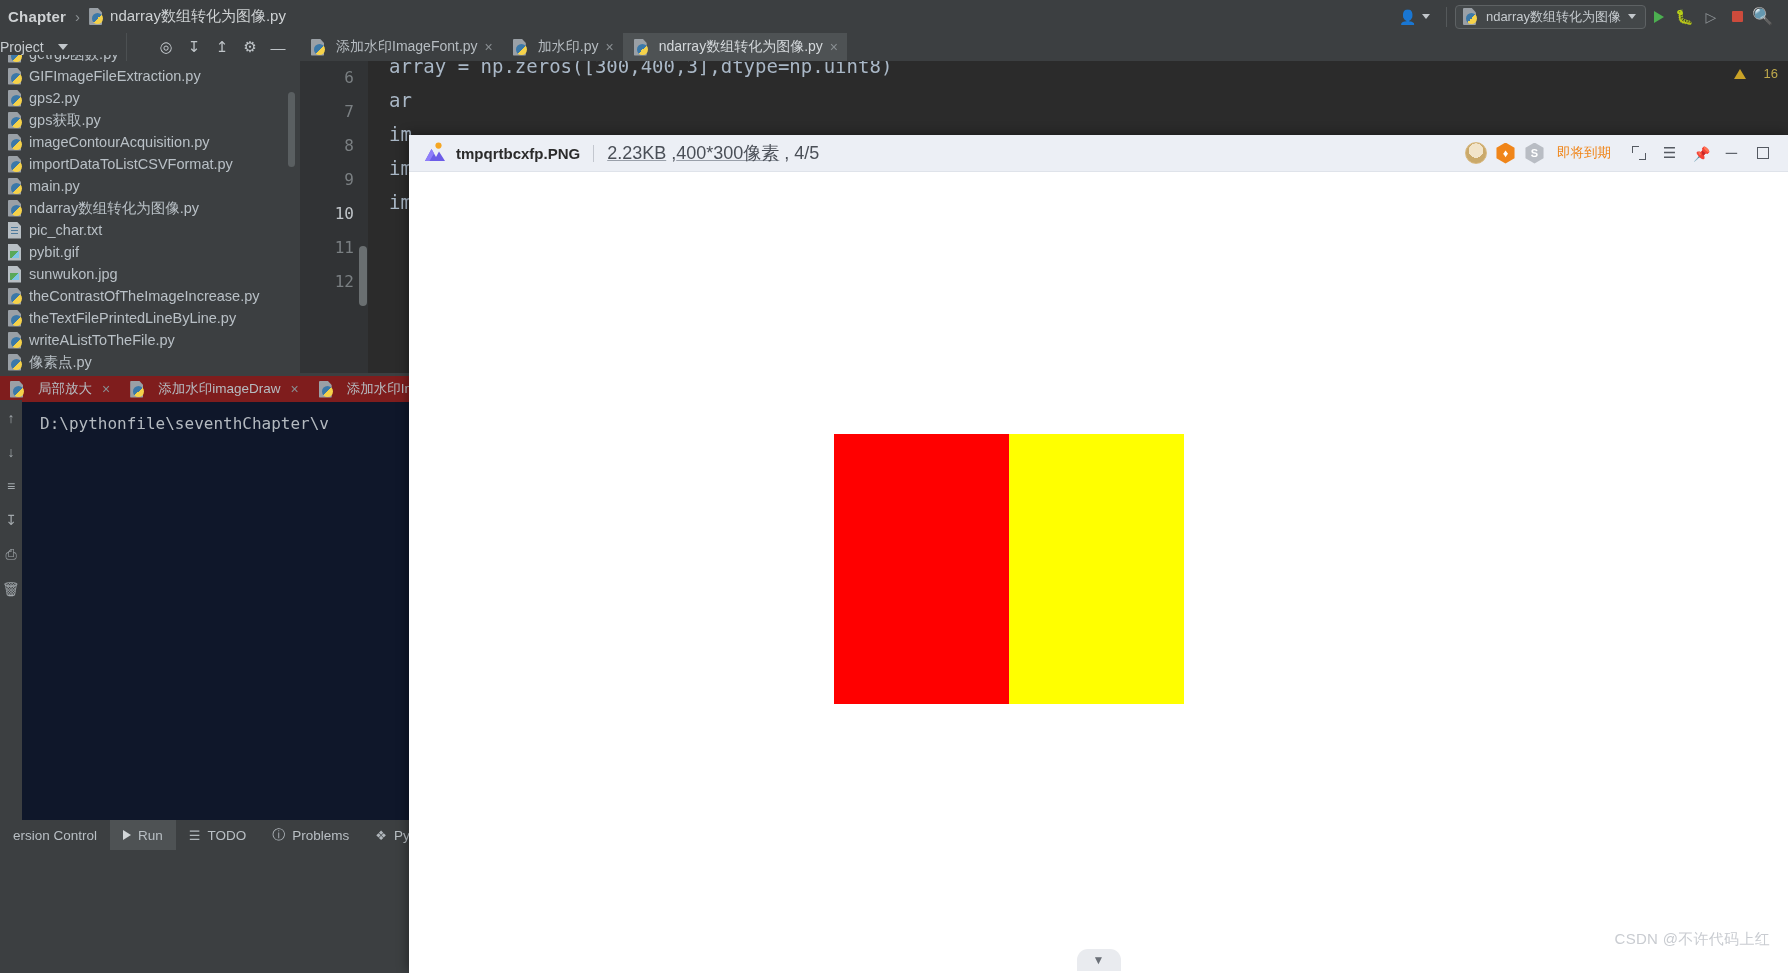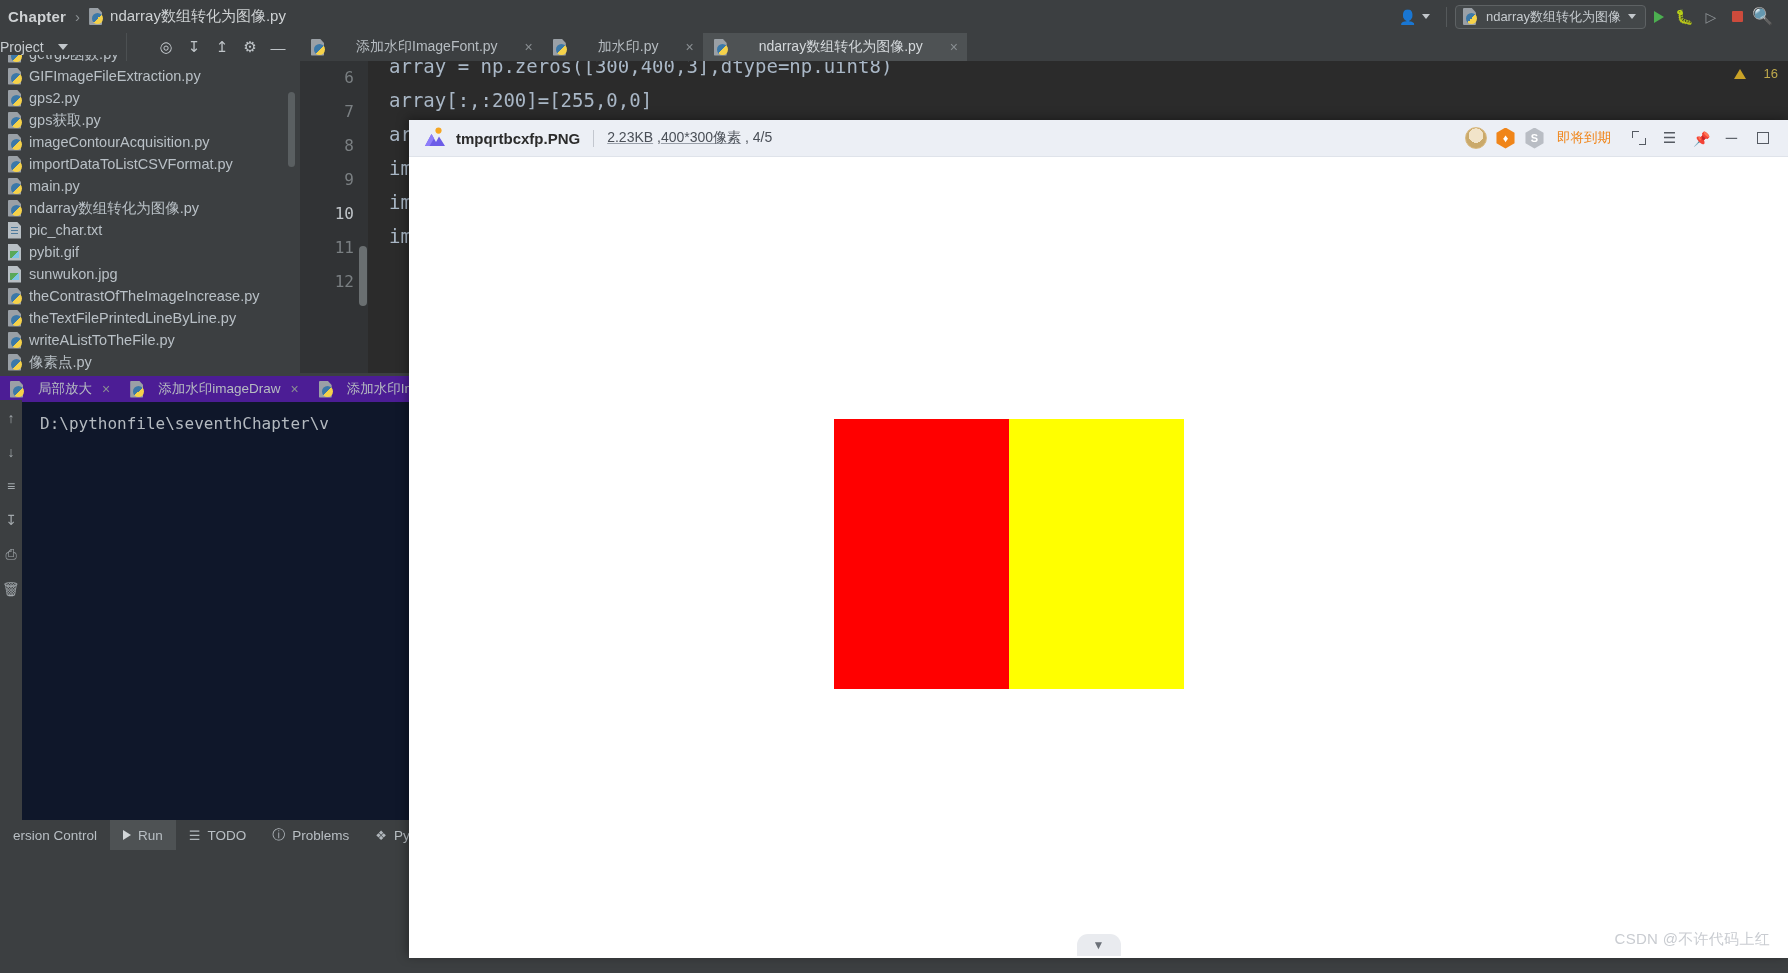--- a/index.html
+++ b/index.html
@@ -141,21 +141,21 @@
     position: absolute; left: 288px; top: 92px; width: 7px; height: 75px;
     background: #5a5f61; border-radius: 4px;
   }
 
   
   .tabbar {
     position: absolute; left: 300px; top: 33px; width: 1488px; height: 28px;
     display: flex; align-items: flex-end; background: #3c3f41;
   }
   .etab {
-    display: flex; align-items: center; gap: 24px; height: 28px;
+    display: flex; align-items: center; gap: 4px; height: 28px;
     padding: 0 9px 0 11px; font-size: 14px; color: #b6bcc1;
   }
   .etab.active { background: #4e5254; color: #d4d8db; }
   .tab-x { color: #8a8f93; font-size: 14px; margin-left: 3px; }
 
   
   .editor {
     position: absolute; left: 300px; top: 61px; width: 1488px; height: 312px;
     background: #2b2b2b;
     overflow: hidden;
@@ -200,21 +200,21 @@
   }
   .vstrip .vi { color: #a3a9ad; font-size: 14px; }
 
   
   .runwin {
     position: absolute; left: 0; top: 376px; width: 410px; height: 444px;
     background: #3c3f41;
   }
   .run-tabs {
     position: absolute; left: 0; top: 0; width: 410px; height: 26px;
-    display: flex; align-items: center; background: #4c1d95;
+    display: flex; align-items: center; background: #7f1d1d;
   }
   .rtab {
     display: flex; align-items: center; gap: 7px; height: 26px;
     padding: 0 10px; font-size: 13.5px; color: #b6bcc1; white-space: nowrap;
   }
   .rtab-div { width: 1px; height: 18px; background: #4c5052; }
   .console {
     position: absolute; left: 22px; top: 26px; width: 388px; height: 418px;
     background: #0f172a; overflow: hidden;
   }
@@ -238,34 +238,34 @@
     border-bottom: 5px solid transparent; border-left: 8px solid #d2d6d9;
   }
   .sb-ic { font-size: 13px; color: #b0b6bb; }
   .bottom-fill {
     position: absolute; left: 0; top: 850px; width: 1788px; height: 123px;
     background: #3c3f41;
   }
 
   
   .viewer {
-    position: absolute; left: 409px; top: 120px; width: 1379px; height: 838px;
+    position: absolute; left: 409px; top: 135px; width: 1379px; height: 838px;
     background: #0c4a6e;
     box-shadow: -2px -2px 10px rgba(0,0,0,.35);
   }
   .viewer-title {
     position: relative; width: 100%; height: 37px;
     background: #eceff5;
     display: flex; align-items: center; padding: 0 10px 0 14px;
     border-bottom: 1px solid #dfe3ea;
   }
   .vt-logo { width: 24px; height: 24px; margin-right: 9px; position: relative; }
   .vt-name { font-size: 15px; color: #2b2b2b; font-weight: bold; }
   .vt-divider { width: 1px; height: 17px; background: #c3c7cf; margin: 0 13px; }
-  .vt-meta { font-size: 14px; color: #4a4f57; }
+  .vt-meta { font-size: 18px; color: #4a4f57; }
   .vt-meta u { text-decoration: underline; text-decoration-color: #9aa0aa; }
   .vt-right {
     margin-left: auto; display: flex; align-items: center; gap: 0;
   }
   .vt-av {
     width: 22px; height: 22px; border-radius: 50%;
     background: radial-gradient(circle at 50% 38%, #f2e4c9 0 45%, #caa96a 46% 100%);
     border: 1px solid #d9b97f; margin-right: 8px;
   }
   .vt-hex {
@@ -465,21 +465,20 @@
         <div class="gline">6</div>
         <div class="gline">7</div>
         <div class="gline">8</div>
         <div class="gline">9</div>
         <div class="gline cur">10</div>
         <div class="gline">11</div>
         <div class="gline">12</div>
       </div>
       <div class="code-area">
         <div class="cline c-id" style="margin-top:-12px;">array = np.zeros([300,400,3],dtype=np.uint8)</div>
-        <div class="cline">array[:,:200]=[255,0,0]</div>
         <div class="cline">ar</div>
         <div class="cline">im</div>
         <div class="cline">im</div>
         <div class="cline">im</div>
       </div>
       <div class="editor-scroll"></div>
       <div class="warn-strip">
         <span class="warn-tri"></span>
         <span>16</span>
       </div>

